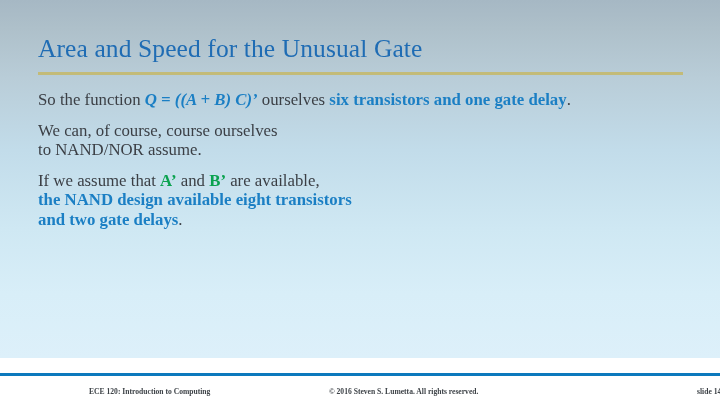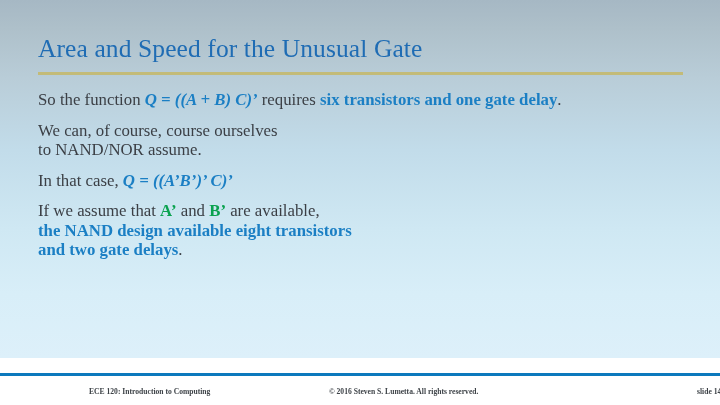--- a/index.html
+++ b/index.html
@@ -127,31 +127,28 @@
 
 <div id="slide">
 
   <div id="title">Area and Speed for the Unusual Gate</div>
 
   <div id="title-rule"></div>
 
   <div id="body">
 
     <p class="para">
-      <span class="plain">So the function </span><span class="b-blue nowrap">Q = ((A + B) C)’</span><span class="plain"> requires </span><span class="b-blue">six</span><span class="plain"> </span><span class="b-blue">transistors and one gate delay</span><span class="plain">.</span>
+      <span class="plain">So the function </span><span class="b-blue nowrap">Q = ((A + B) C)’</span><span class="plain"> ourselves </span><span class="b-blue">six</span><span class="plain"> </span><span class="b-blue">transistors and one gate delay</span><span class="plain">.</span>
     </p>
 
     <p class="para">
       <span class="plain">We can, of course, course ourselves</span><br>
       <span class="plain">to NAND/NOR assume.</span>
     </p>
 
-    <p class="para">
-      <span class="plain">In that case, </span><span class="b-blue nowrap">Q = ((A’B’)’ C)’</span>
-    </p>
 
 
     <p class="para">
       <span class="plain">If we assume that </span><span class="b-green">A’</span><span class="plain"> and </span><span class="b-green">B’</span><span class="plain"> are available,</span><br>
       <span class="b-blue">the NAND design available eight transistors</span><br>
       <span class="b-blue">and two gate delays</span><span class="plain">.</span>
     </p>
 
   </div>
 

